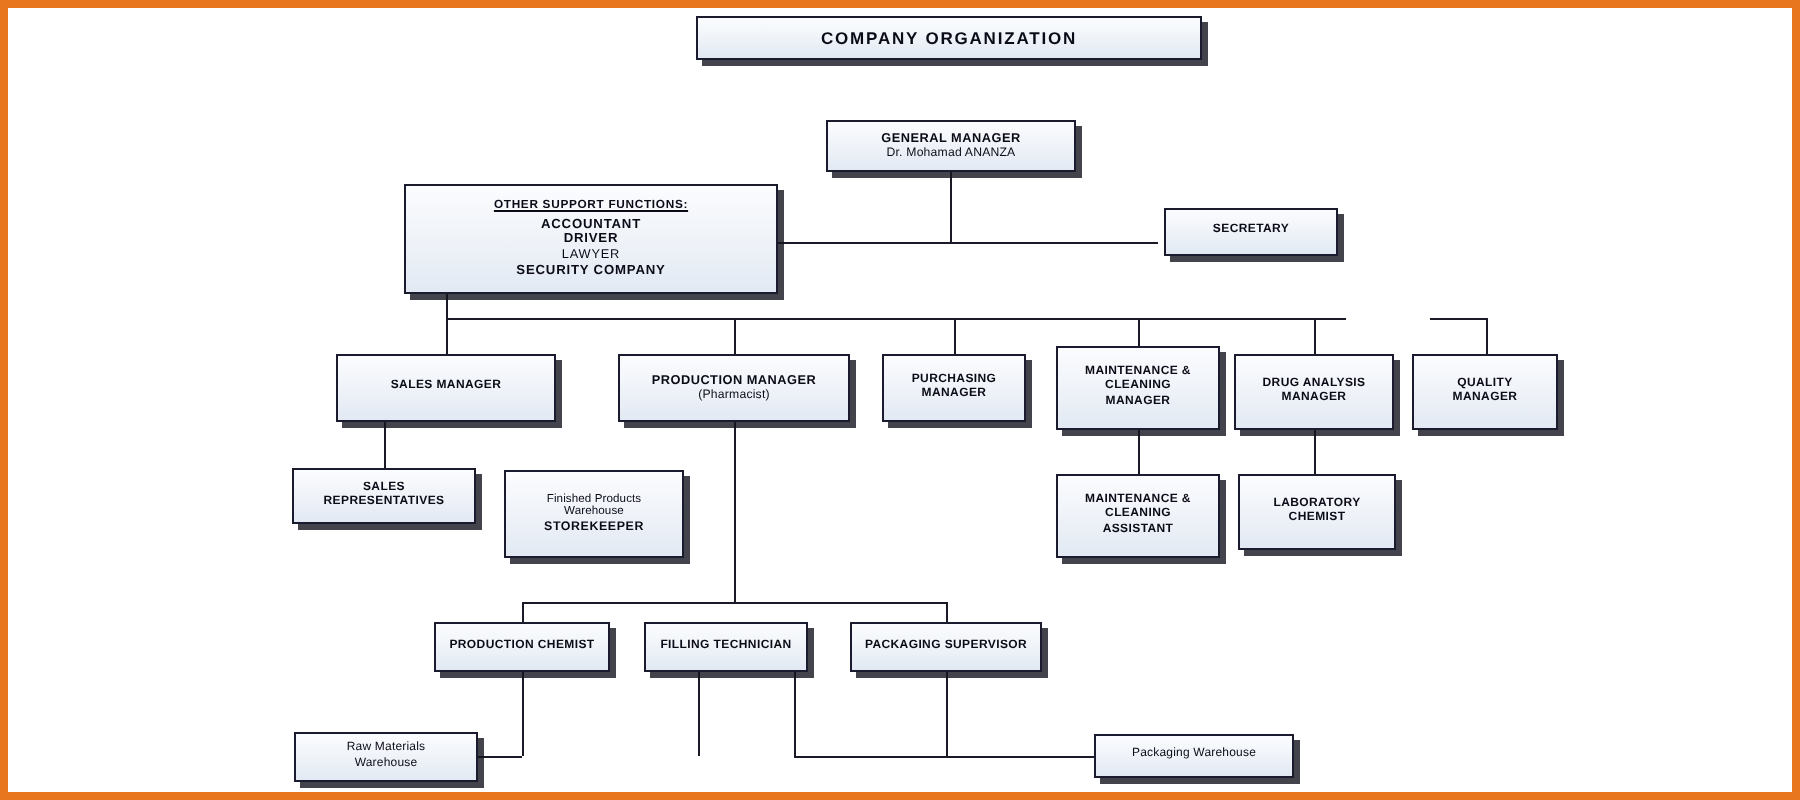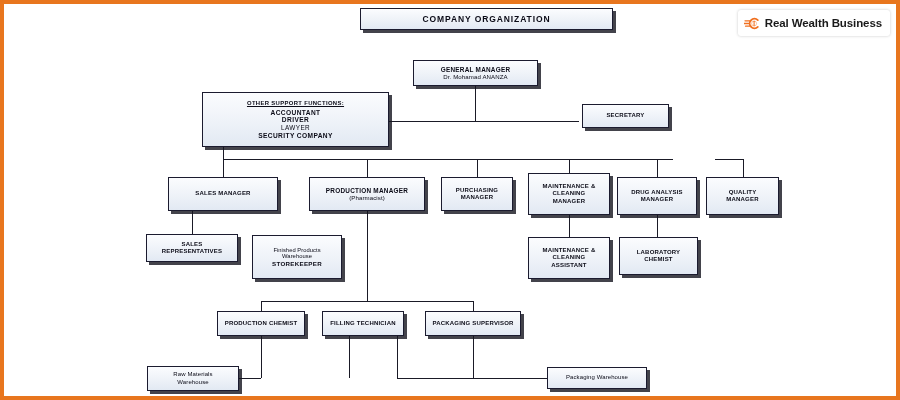--- a/index.html
+++ b/index.html
@@ -181,21 +181,21 @@
     <div class="ln v" style="left:257px; top:332px; height:42px;"></div>
     <div class="ln h" style="left:234px; top:374px; width:23px;"></div>
 
     <div class="ln v" style="left:345px; top:332px; height:42px;"></div>
     <div class="ln v" style="left:393px; top:332px; height:42px;"></div>
 
     <div class="ln v" style="left:469px; top:332px; height:42px;"></div>
 
     <div class="ln h" style="left:393px; top:374px; width:150px;"></div>
 
-    <div class="node title-node" style="left:356px; top:4px; width:253px; height:22px;">
+    <div class="node title-node" style="left:344px; top:4px; width:253px; height:22px;">
       <span class="lines">
           <span class="l">COMPANY  ORGANIZATION</span>
         </span>
     </div>
 
     <div class="node mgr" style="left:409px; top:56px; width:125px; height:26px;">
       <span class="lines">
         <span class="l">GENERAL MANAGER</span>
         <span class="l sub">Dr. Mohamad ANANZA</span>
       </span>
@@ -313,24 +313,15 @@
         <span class="l">Warehouse</span>
       </span>
     </div>
 
     <div class="node wh" style="left:543px; top:363px; width:100px; height:22px;">
       <span class="lines">
           <span class="l">Packaging Warehouse</span>
         </span>
     </div>
 
-    <div id="logo">
-      <svg class="mark" viewBox="0 0 32 32">
-        <path d="M2 11 h11 M0 16 h10 M3 21 h10" stroke="#f07020" stroke-width="2.6" stroke-linecap="round" fill="none"></path>
-        <path d="M26 9.5 A9 9 0 1 0 26 22.5" stroke="#f07020" stroke-width="3.4" fill="none" stroke-linecap="round"></path>
-        <circle cx="19" cy="16" r="4.6" fill="#ffffff" stroke="#f07020" stroke-width="0.8"></circle>
-        <path d="M19 11.6 v8.8" stroke="#f07020" stroke-width="2" stroke-linecap="round"></path>
-      </svg>
-      <span class="brand">Real Wealth Business</span>
-    </div>
 
   </div>
 </div>
 
 </body></html>

